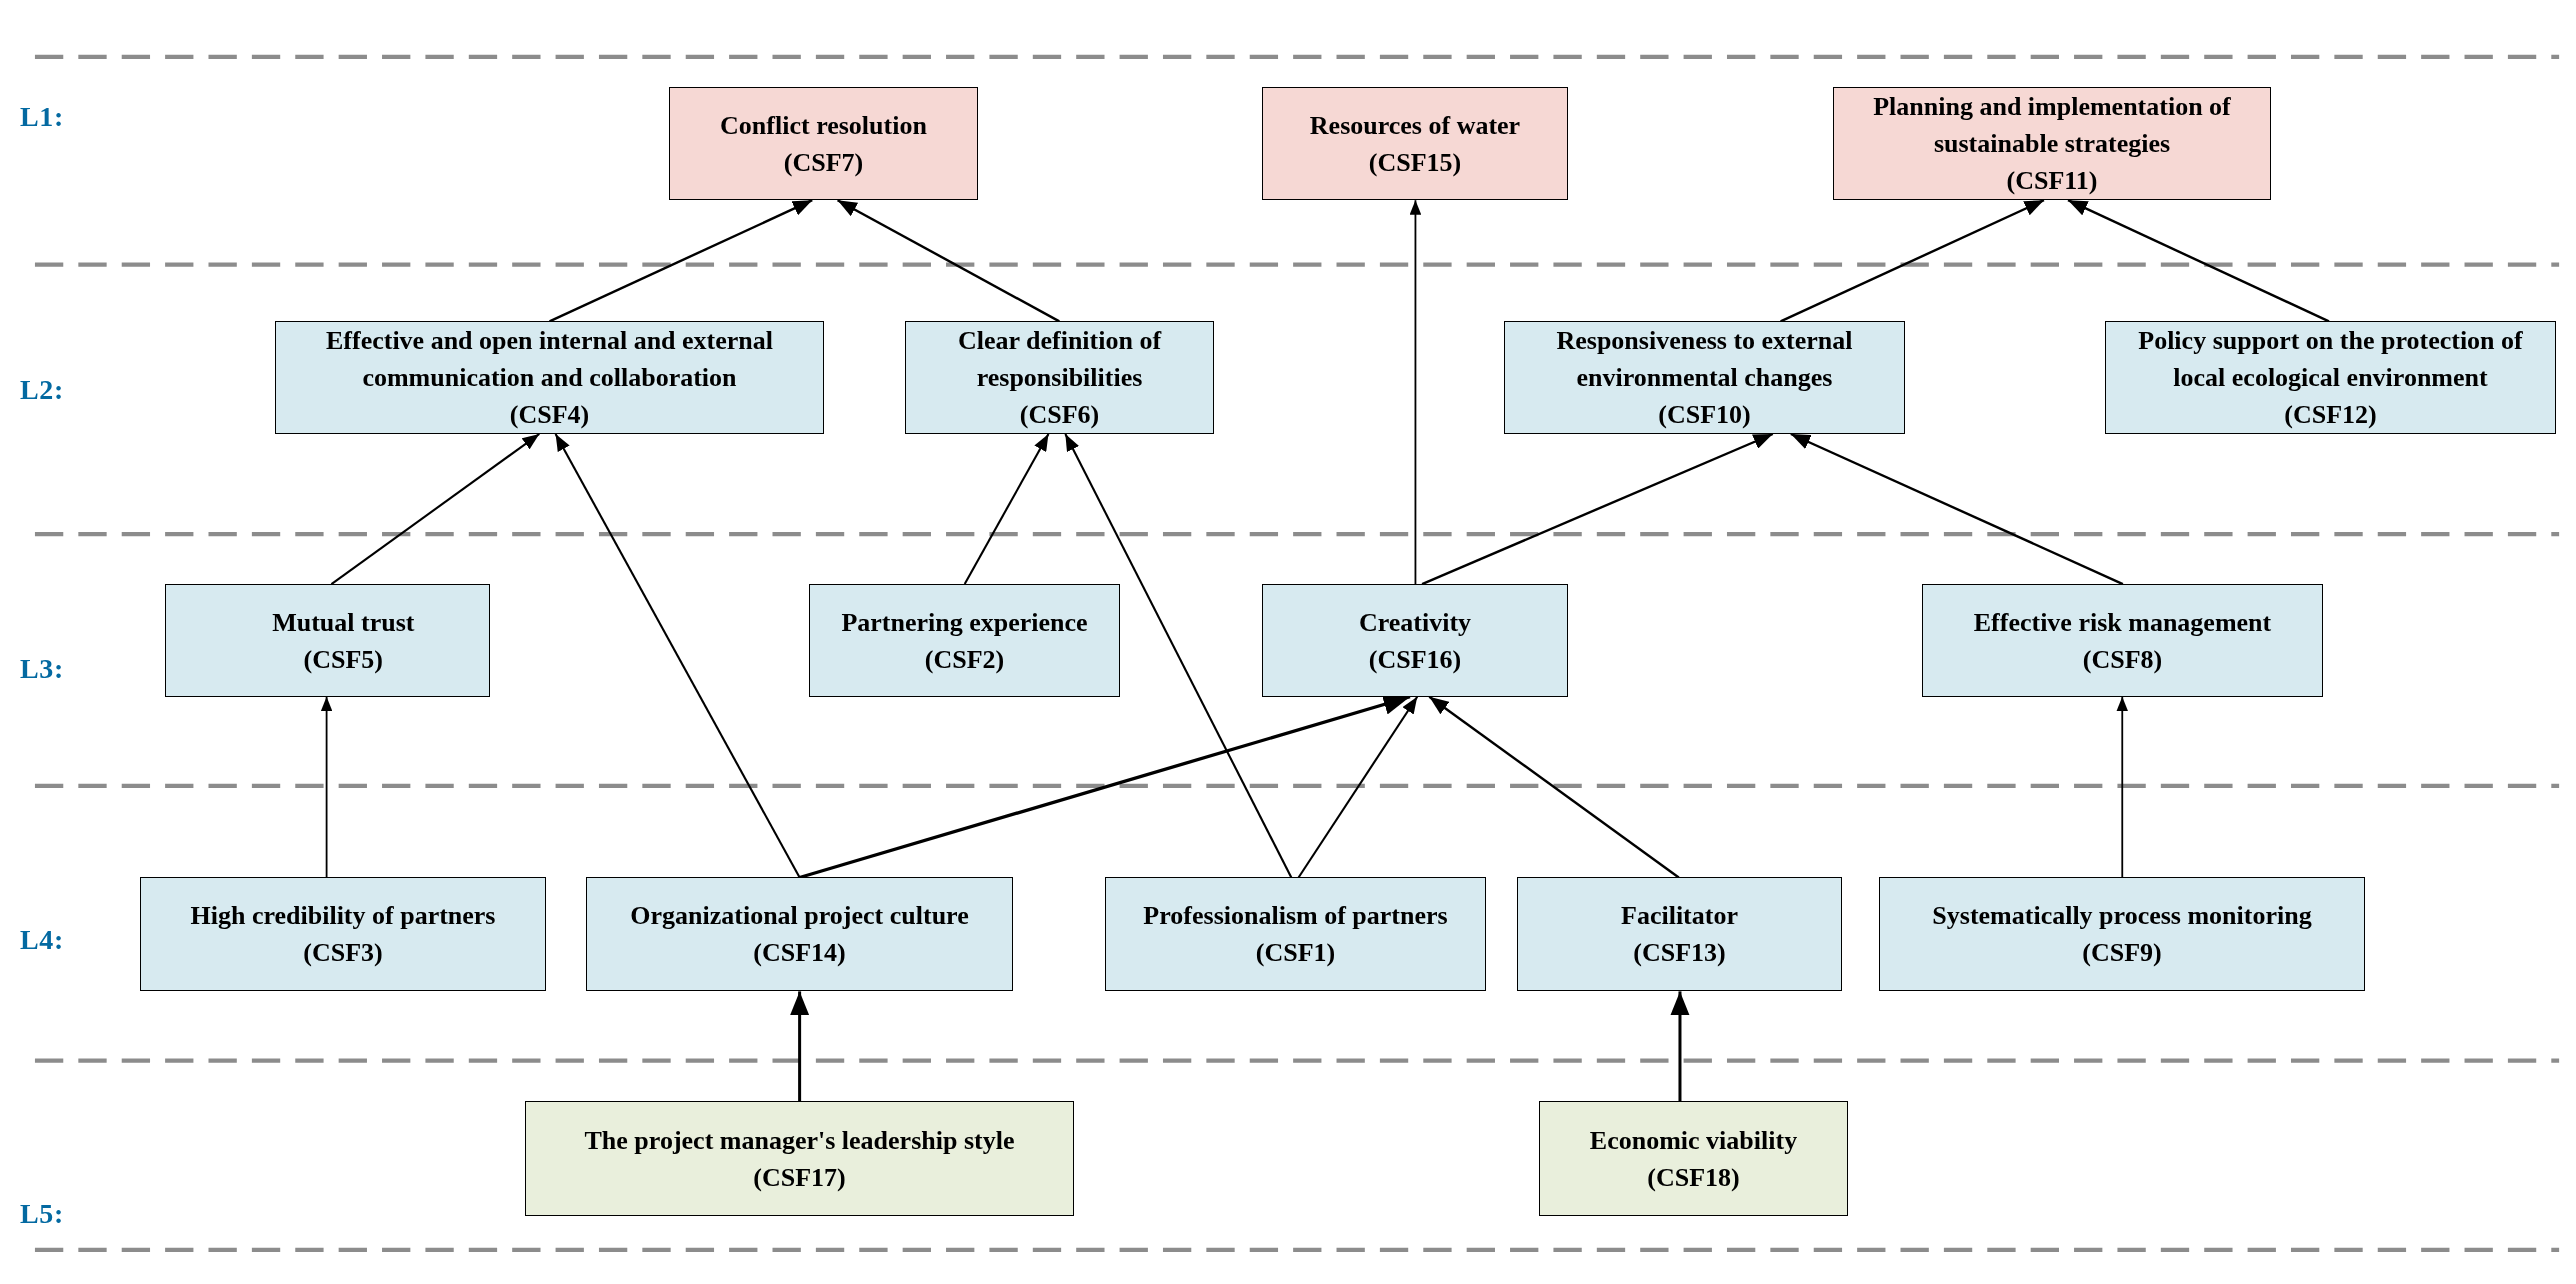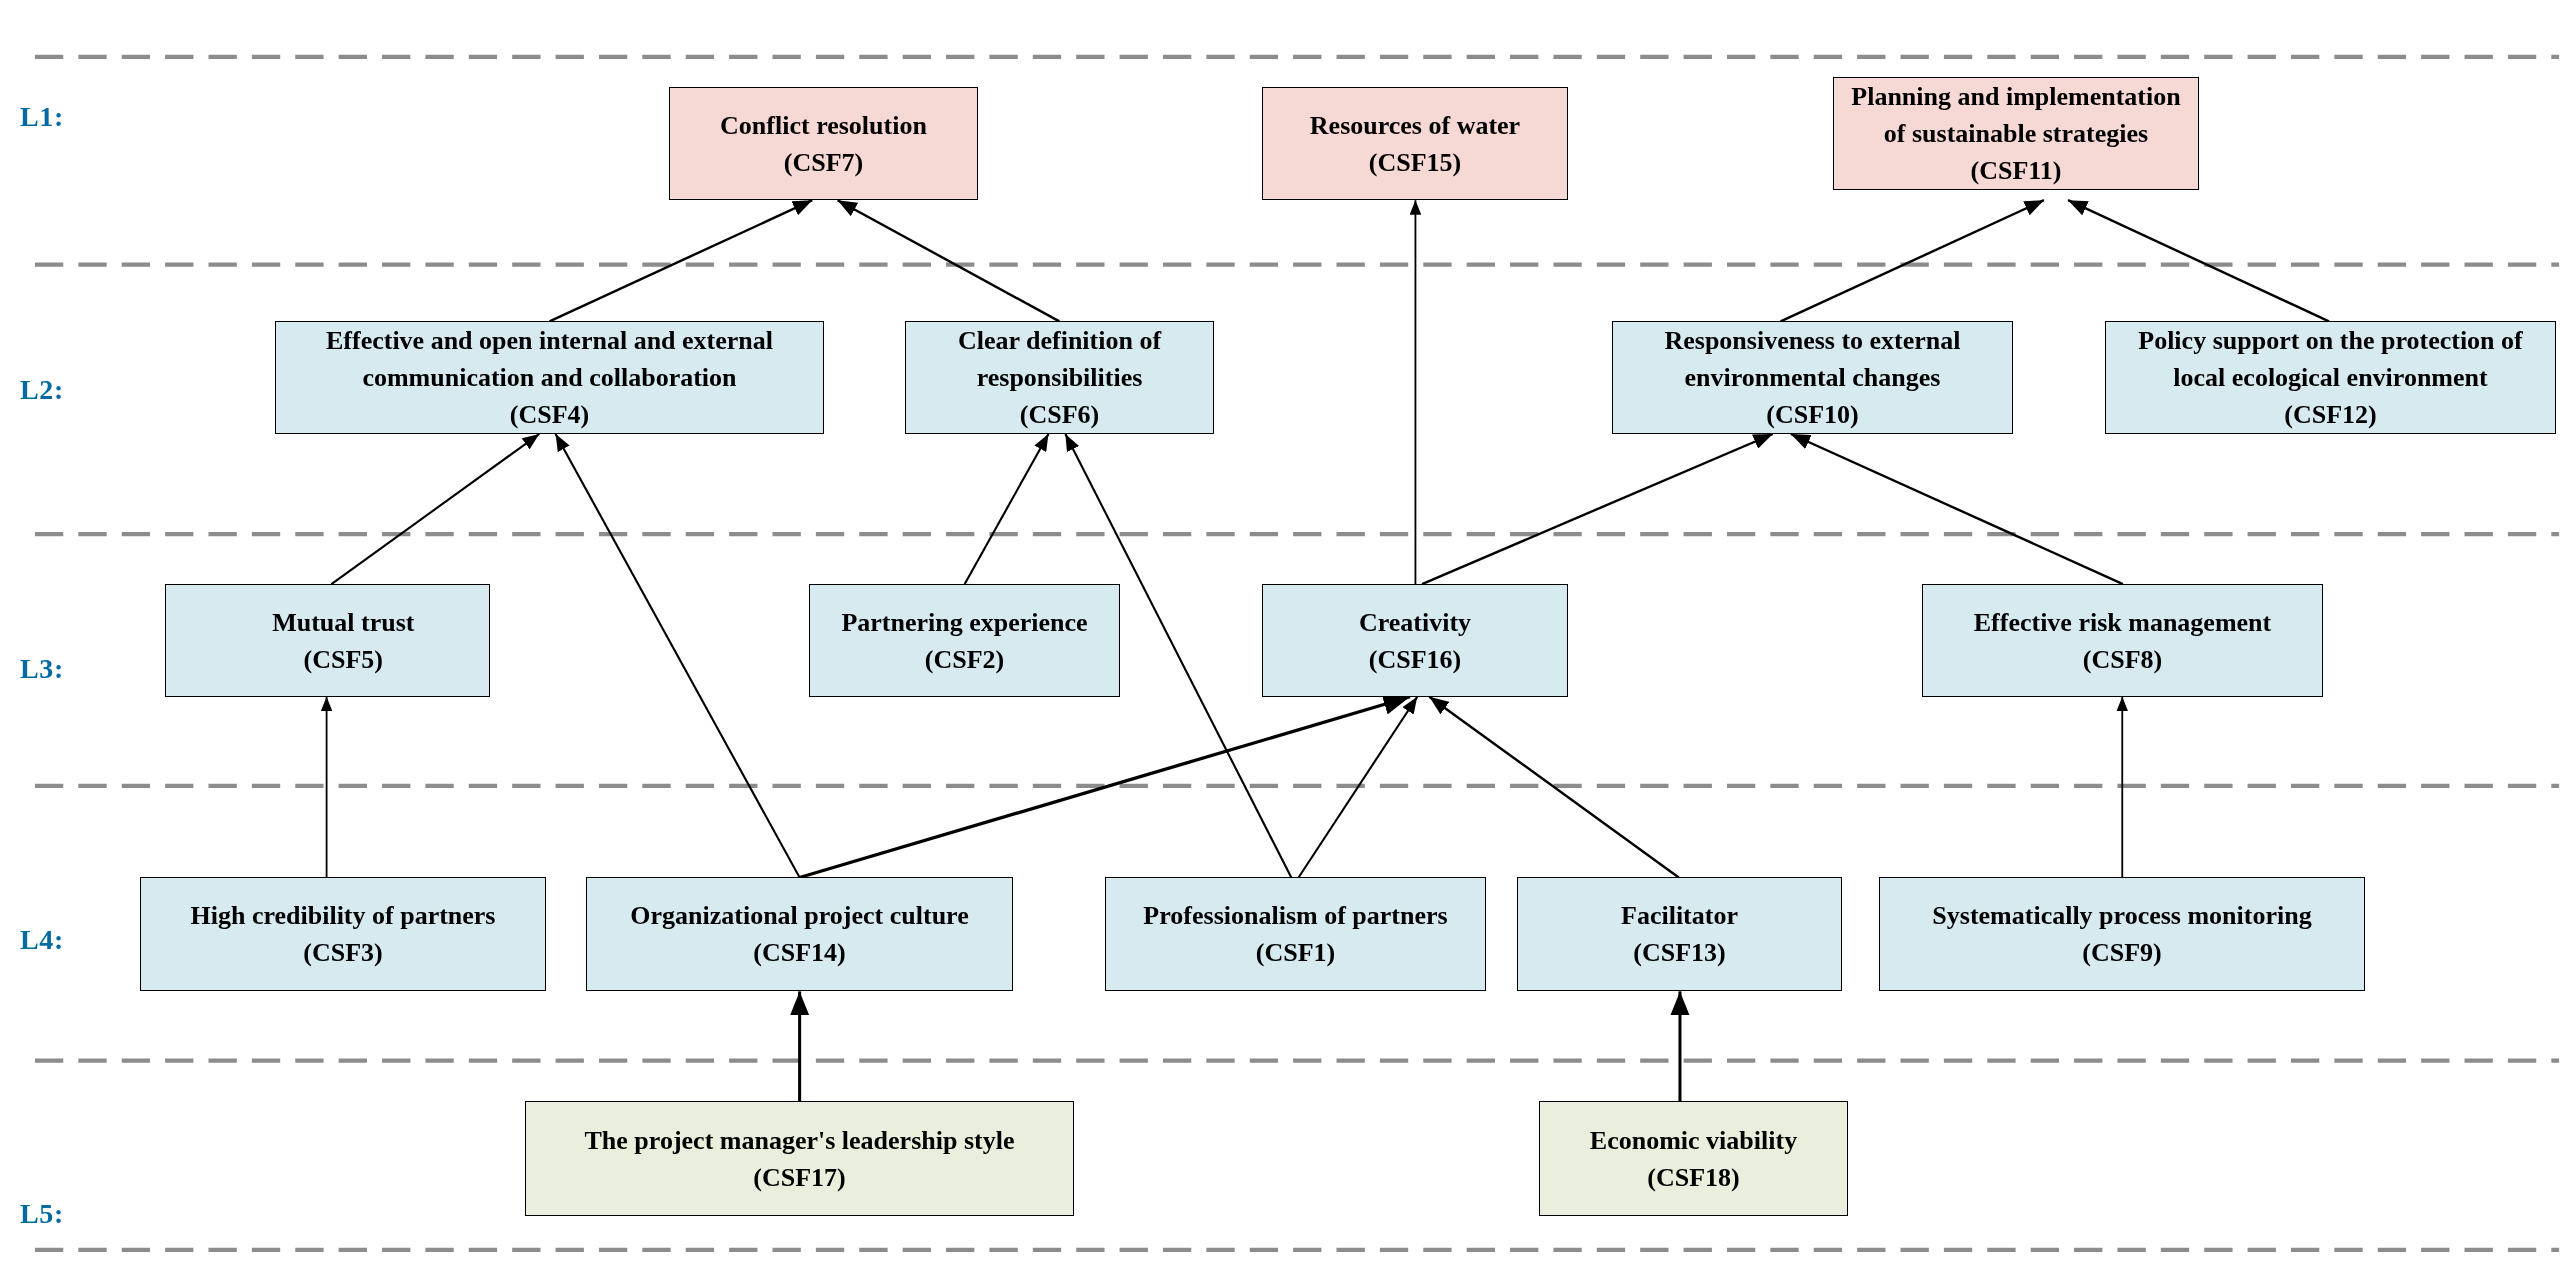--- a/index.html
+++ b/index.html
@@ -93,33 +93,33 @@
 
   <div id="nodes">
       <div class="node fill-pink" style="left: 669px; top: 87px; width: 309px; height: 113px;">
         <span class="node-label">Conflict resolution</span>
         <span class="node-code">(CSF7)</span>
       </div>
       <div class="node fill-pink" style="left: 1262px; top: 87px; width: 306px; height: 113px;">
         <span class="node-label">Resources of water</span>
         <span class="node-code">(CSF15)</span>
       </div>
-      <div class="node fill-pink" style="left: 1833px; top: 77px; width: 366px; height: 113px;">
+      <div class="node fill-pink" style="left: 1833px; top: 87px; width: 438px; height: 113px;">
         <span class="node-label">Planning and implementation of sustainable strategies</span>
         <span class="node-code">(CSF11)</span>
       </div>
       <div class="node fill-blue" style="left: 275px; top: 321px; width: 549px; height: 113px;">
         <span class="node-label">Effective and open internal and external communication and collaboration</span>
         <span class="node-code">(CSF4)</span>
       </div>
       <div class="node fill-blue" style="left: 905px; top: 321px; width: 309px; height: 113px;">
         <span class="node-label">Clear definition of responsibilities</span>
         <span class="node-code">(CSF6)</span>
       </div>
-      <div class="node fill-blue" style="left: 1612px; top: 321px; width: 401px; height: 113px;">
+      <div class="node fill-blue" style="left: 1504px; top: 321px; width: 401px; height: 113px;">
         <span class="node-label">Responsiveness to external environmental changes</span>
         <span class="node-code">(CSF10)</span>
       </div>
       <div class="node fill-blue" style="left: 2105px; top: 321px; width: 451px; height: 113px;">
         <span class="node-label">Policy support on the protection of local ecological environment</span>
         <span class="node-code">(CSF12)</span>
       </div>
       <div class="node fill-blue" style="left: 165px; top: 584px; width: 325px; height: 113px; padding-left: 40px;">
         <span class="node-label">Mutual trust</span>
         <span class="node-code">(CSF5)</span>

